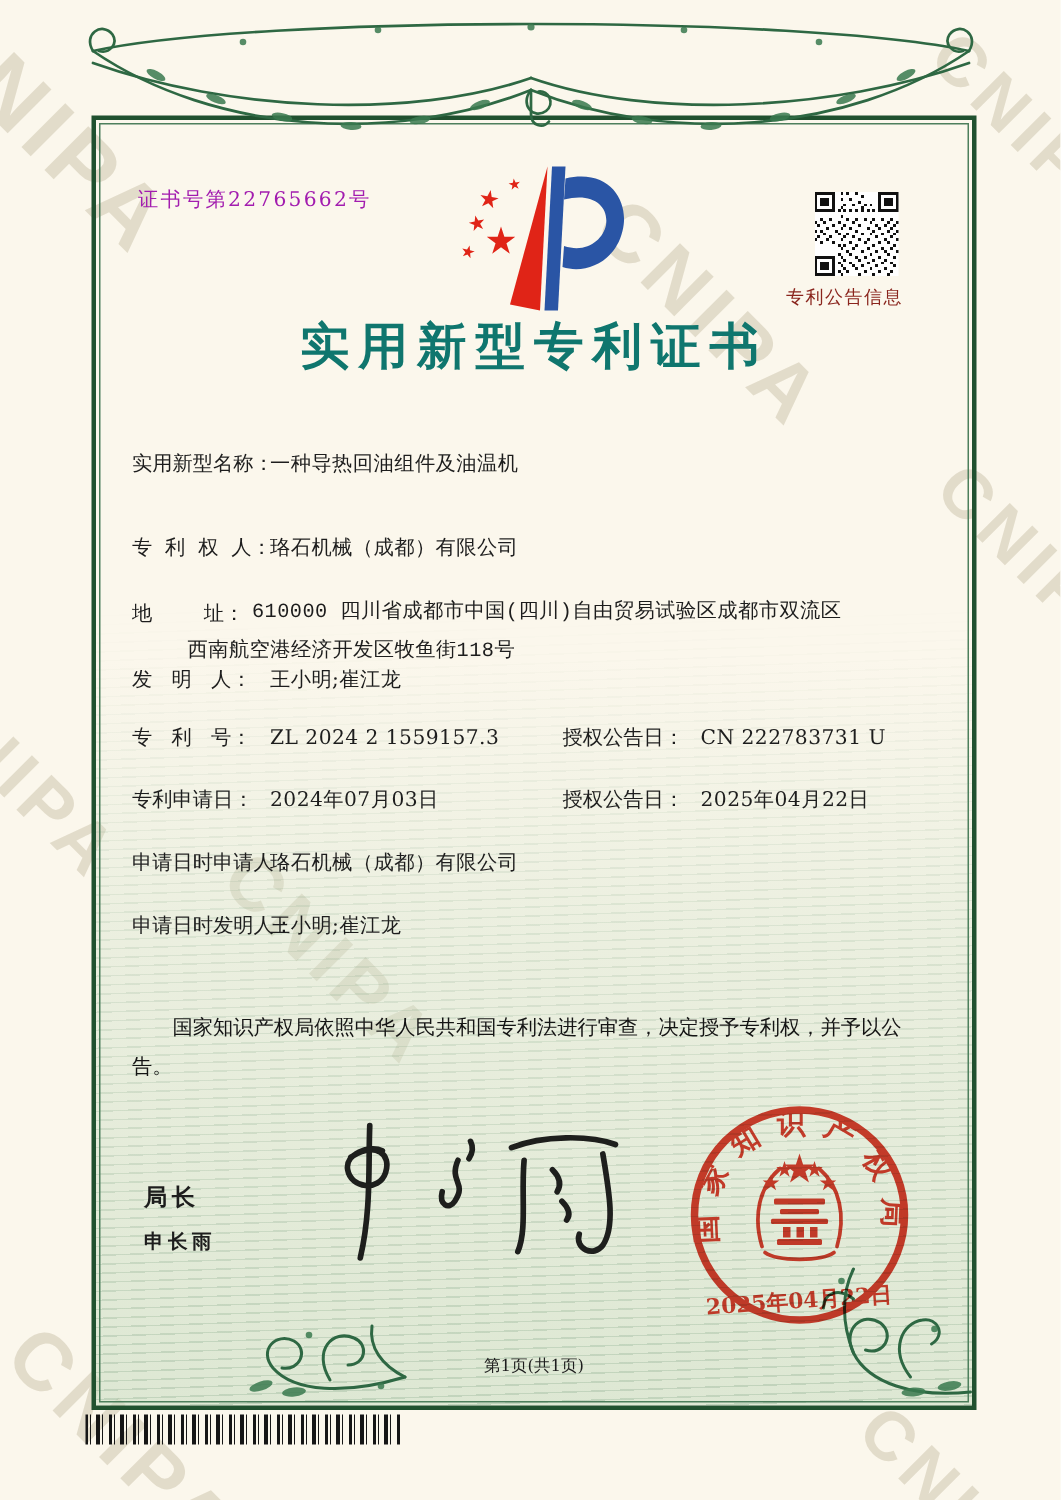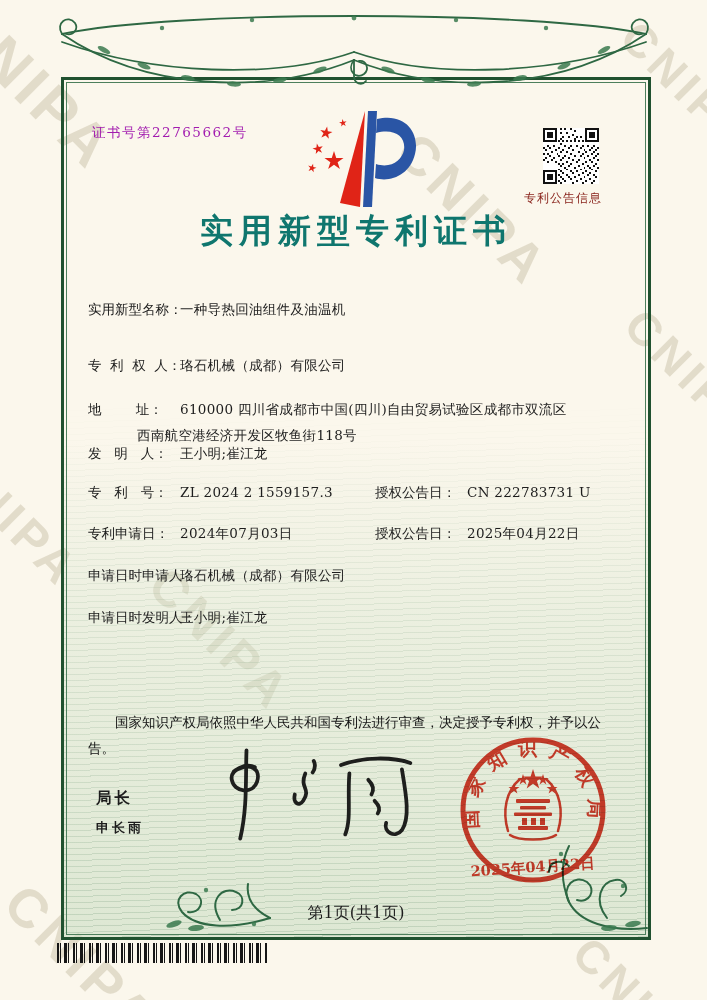--- a/index.html
+++ b/index.html
@@ -32,32 +32,32 @@
   .qr-label{position:absolute;left:524px;top:190px;width:120px;font-size:12px;color:#8a251d;
     letter-spacing:1px;z-index:5;}
   .title{position:absolute;left:61px;top:209px;width:590px;text-align:center;font-size:33px;
     font-weight:700;letter-spacing:6px;color:#0f766e;z-index:5;}
   
   .row{position:absolute;left:0;width:707px;font-size:13.5px;z-index:5;line-height:26px;}
   .flabel{position:absolute;left:88px;white-space:pre;color:#1d1d1d;}
   .fvalue{position:absolute;left:180px;letter-spacing:.3px;}
   .flabel2{position:absolute;left:375px;white-space:pre;}
   .fvalue2{position:absolute;left:467px;letter-spacing:.3px;}
-  .addr-value{position:absolute;left:137px;width:438px;text-indent:43px;letter-spacing:.3px;}
+  .addr-value{position:absolute;left:125px;width:438px;text-indent:43px;letter-spacing:.3px;font-family:Liberation Mono, monospace;}
   
   .statement{position:absolute;left:88px;top:672px;width:532px;font-size:13.5px;line-height:26px;z-index:5;color:#141414;}
-  .statement .l1{text-indent:2em;margin-top:37px;}
+  .statement .l1{text-indent:2em;}
   
   .dir-title{position:absolute;left:96px;top:788px;font-family:"Liberation Sans","DejaVu Sans",sans-serif;
     font-weight:700;font-size:15.5px;letter-spacing:3px;z-index:5;}
   .dir-name{position:absolute;left:96px;top:819px;font-family:"Liberation Sans","DejaVu Sans",sans-serif;
     font-weight:700;font-size:13px;letter-spacing:3px;z-index:5;}
   .signature{position:absolute;left:205px;top:742px;z-index:5;}
   .seal{position:absolute;left:450px;top:727px;z-index:6;mix-blend-mode:multiply;opacity:.93;}
-  .page-num{position:absolute;left:61px;top:903px;width:590px;text-align:center;font-size:16px;z-index:5;}
+  .page-num{position:absolute;left:61px;top:903px;width:590px;text-align:center;font-size:11px;z-index:5;}
   .barcode{position:absolute;left:57px;top:943px;width:211px;height:20px;z-index:5;
     background:repeating-linear-gradient(90deg,#161616 0 2px,transparent 2px 3px,#161616 3px 4px,
       transparent 4px 7px,#161616 7px 10px,transparent 10px 11px,#161616 11px 12px,transparent 12px 16px);}
 </style>
 </head>
 <body>
 
 <div class="page">
 
   <div class="wm" style="left:-18px;top:-12px;font-size:60px;">CNIPA</div>

